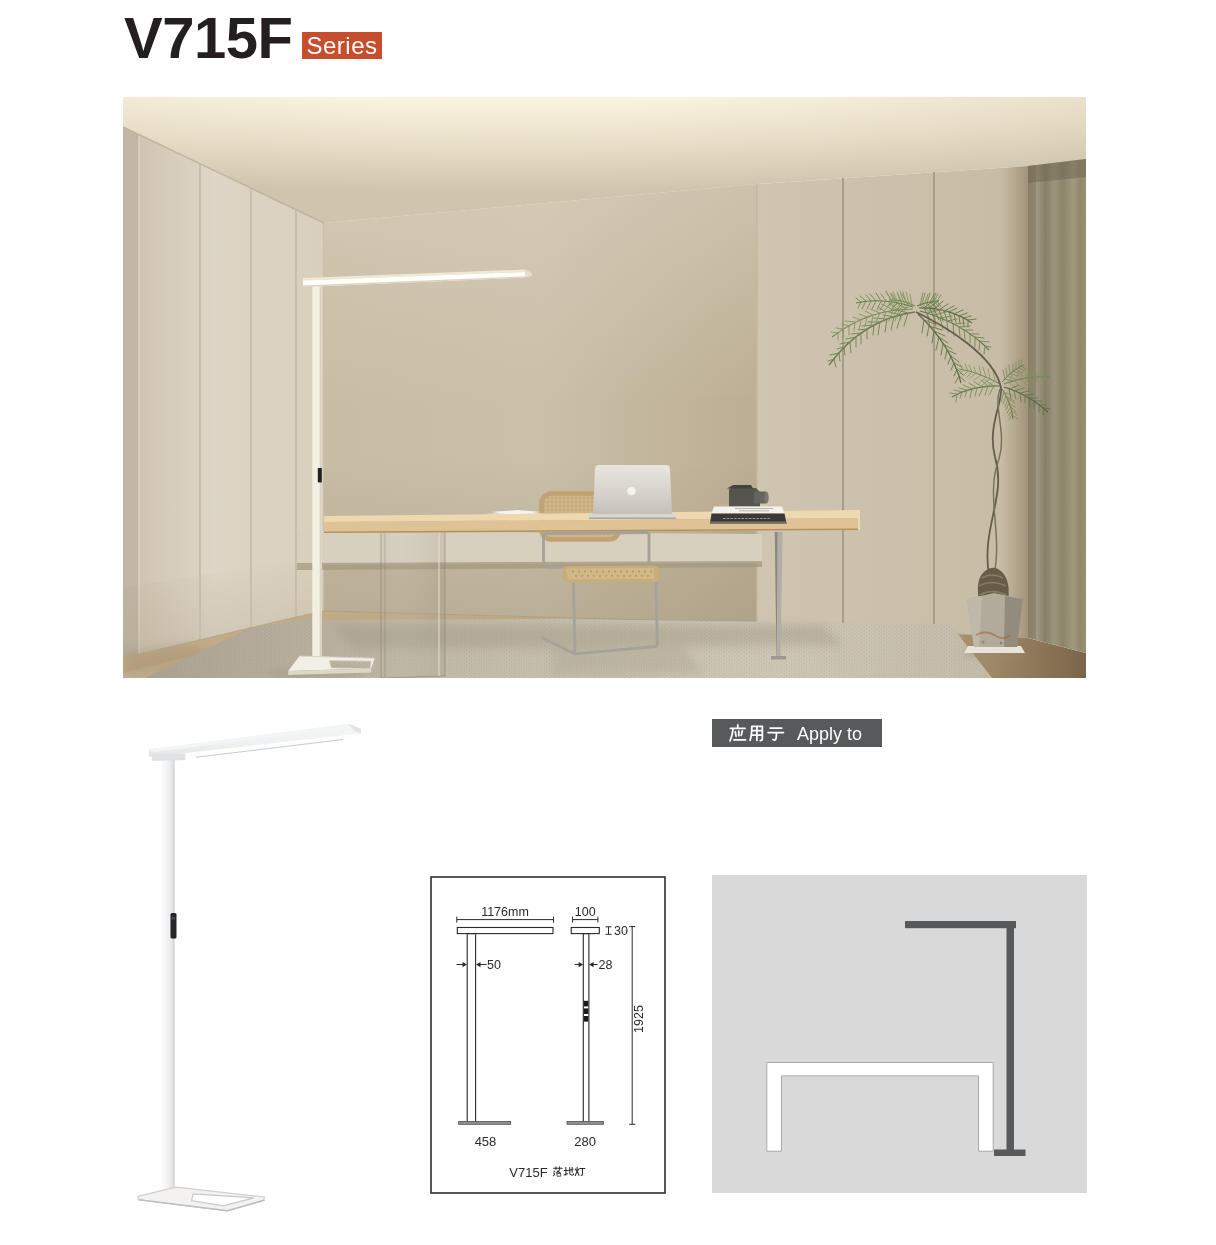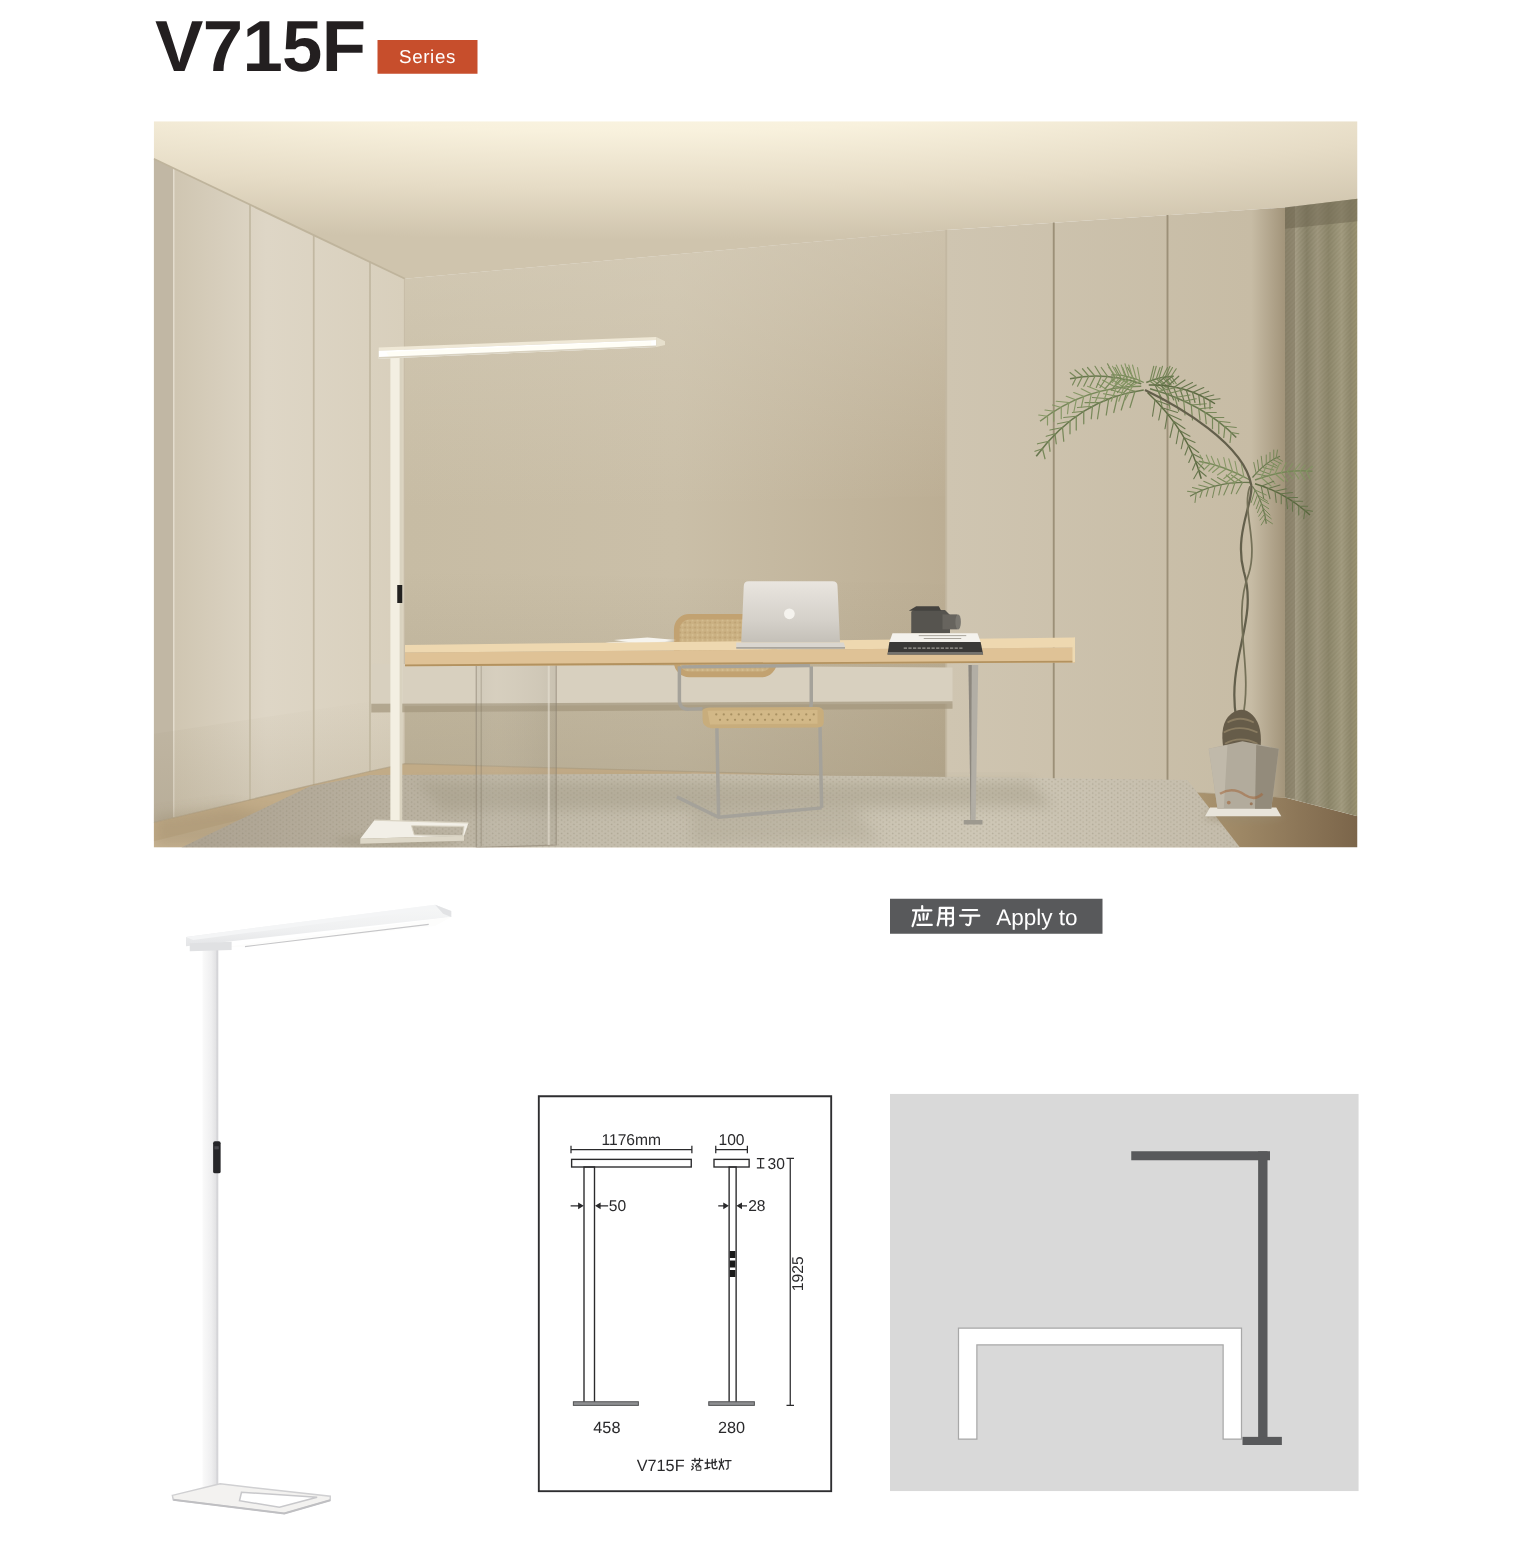--- a/index.html
+++ b/index.html
@@ -4,21 +4,21 @@
 <style>
 html,body{margin:0;padding:0;background:#ffffff;}
 body{width:1216px;height:1245px;position:relative;overflow:hidden;font-family:"Liberation Sans",sans-serif;}
 .abs{position:absolute;}
 </style>
 </head>
 <body>
 
 <div class="abs" style="left:124px;top:4px;font-size:58px;font-weight:bold;color:#231f20;letter-spacing:-0.5px;">V715F</div>
 <div class="abs" style="left:302px;top:32px;width:80px;height:27px;background:#c74e2c;"></div>
-<div class="abs" style="left:302px;top:32px;width:80px;height:27px;color:#fff;font-size:15px;line-height:27.5px;text-align:center;letter-spacing:0.5px;">Series</div>
+<div class="abs" style="left:302px;top:32px;width:80px;height:27px;color:#fff;font-size:24px;line-height:27.5px;text-align:center;letter-spacing:0.5px;">Series</div>
 
 <svg class="abs" style="left:123px;top:97px;" width="963" height="581" viewBox="0 0 963 581">
 
 <defs>
 <filter id="b5" x="-30%" y="-30%" width="160%" height="160%">
         <feGaussianBlur stdDeviation="5"></feGaussianBlur>
       </filter>
 <linearGradient id="lwbot" x1="0" y1="0" x2="0" y2="1">
 <stop offset="0" stop-color="#9e9278" stop-opacity="0"></stop>
 <stop offset="1" stop-color="#9e9278" stop-opacity="0.25"></stop>

